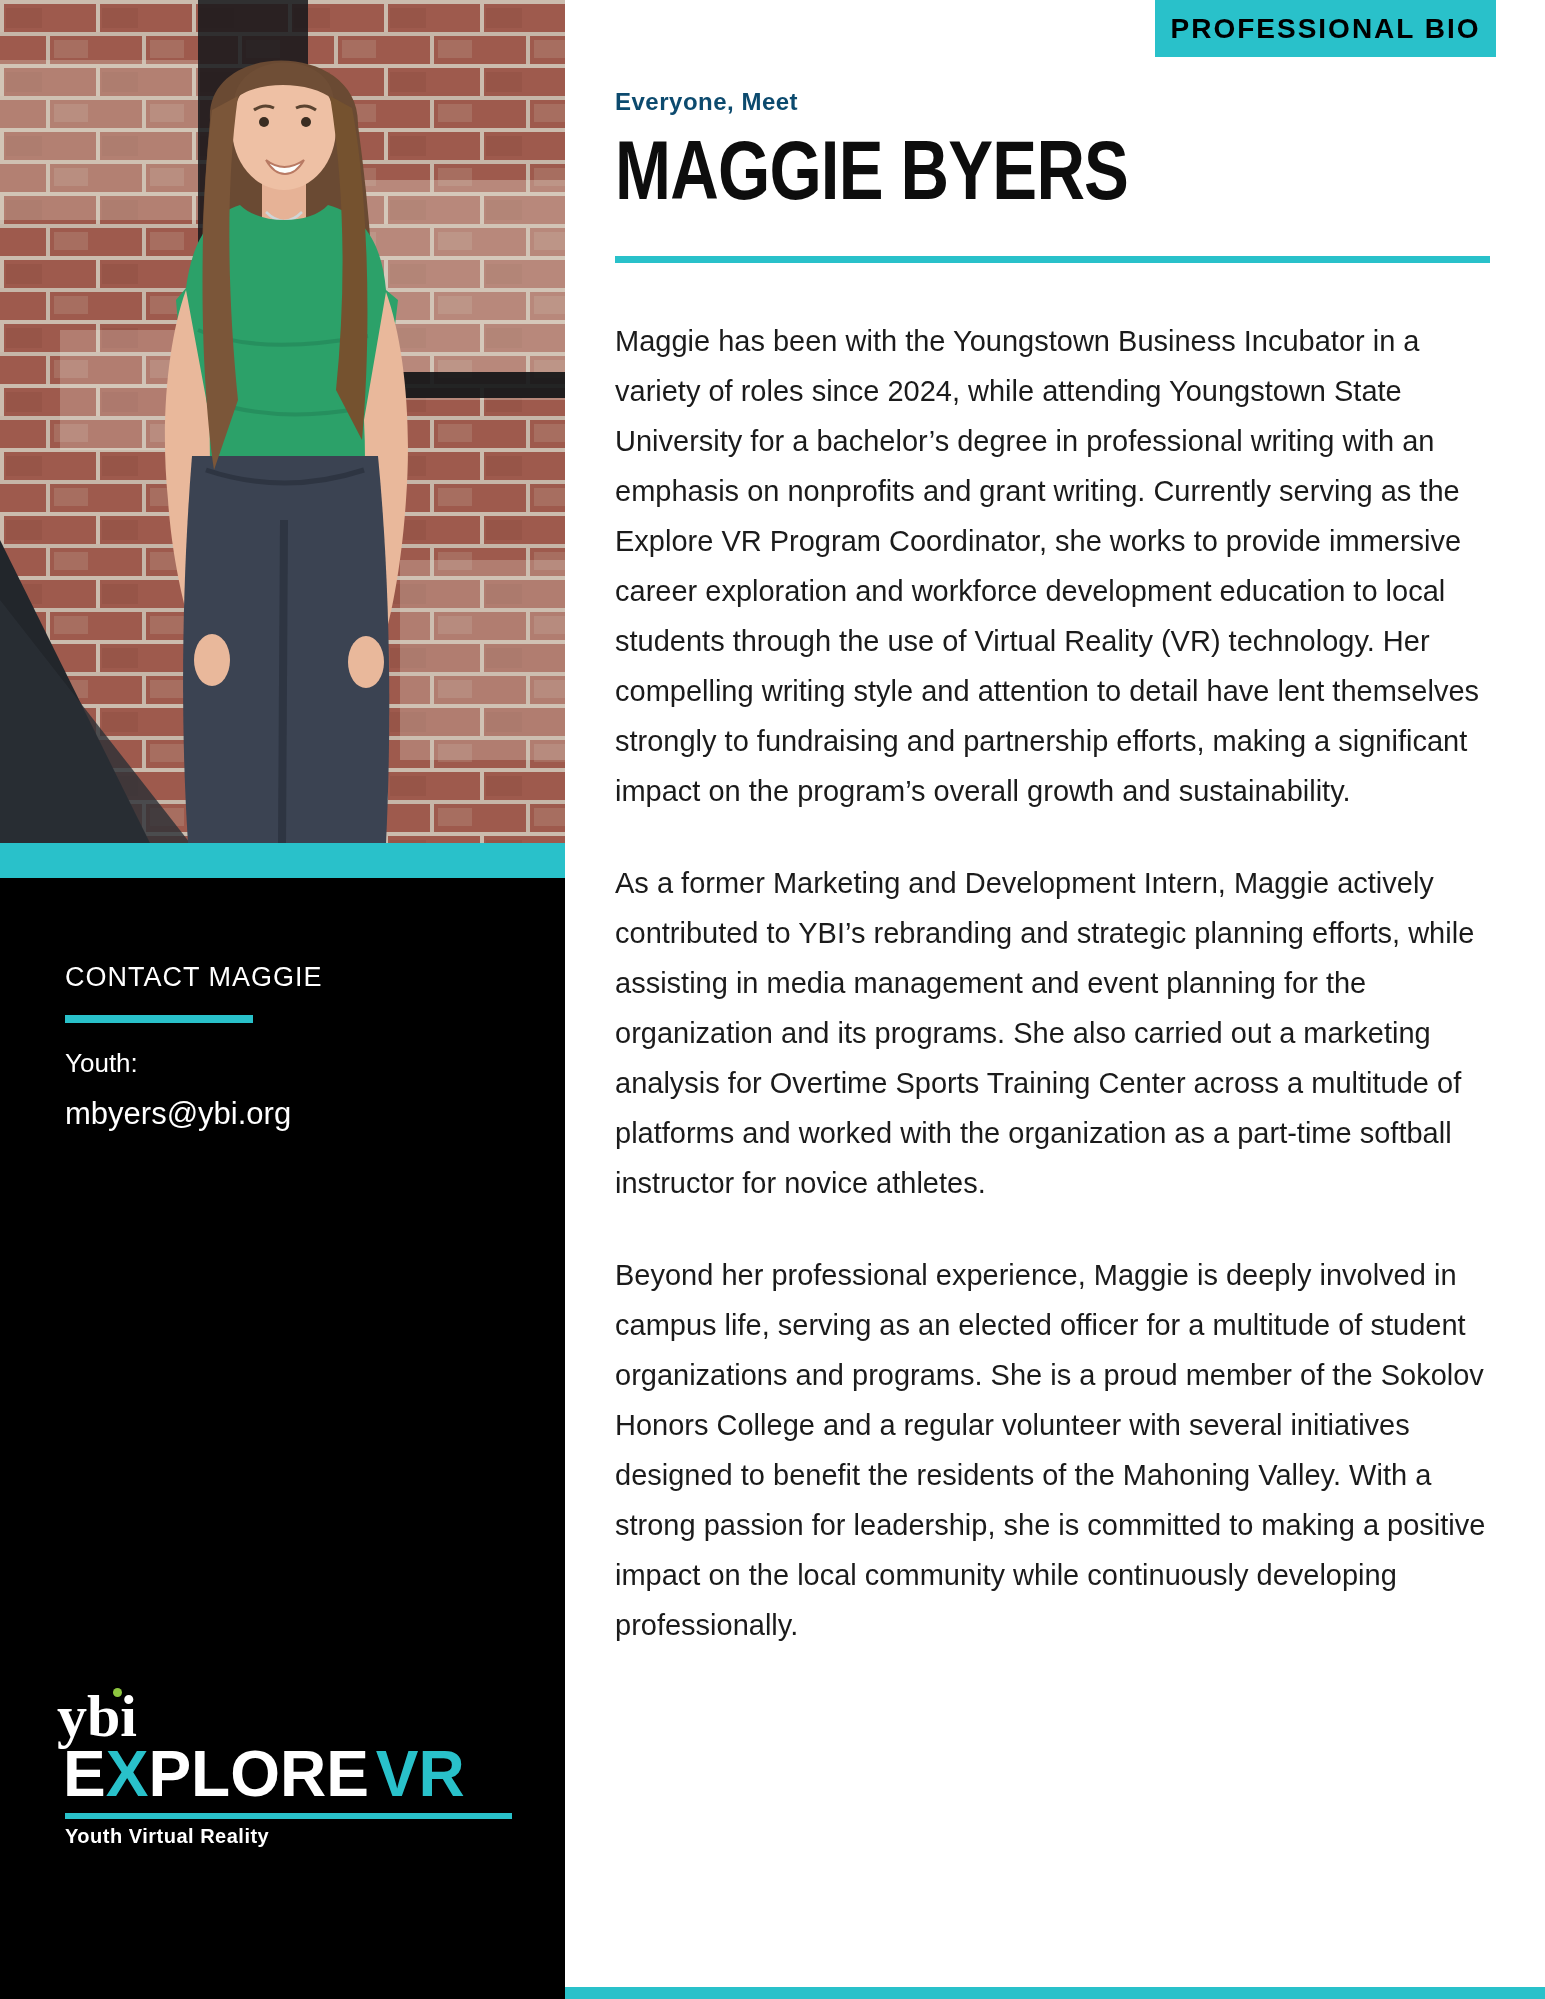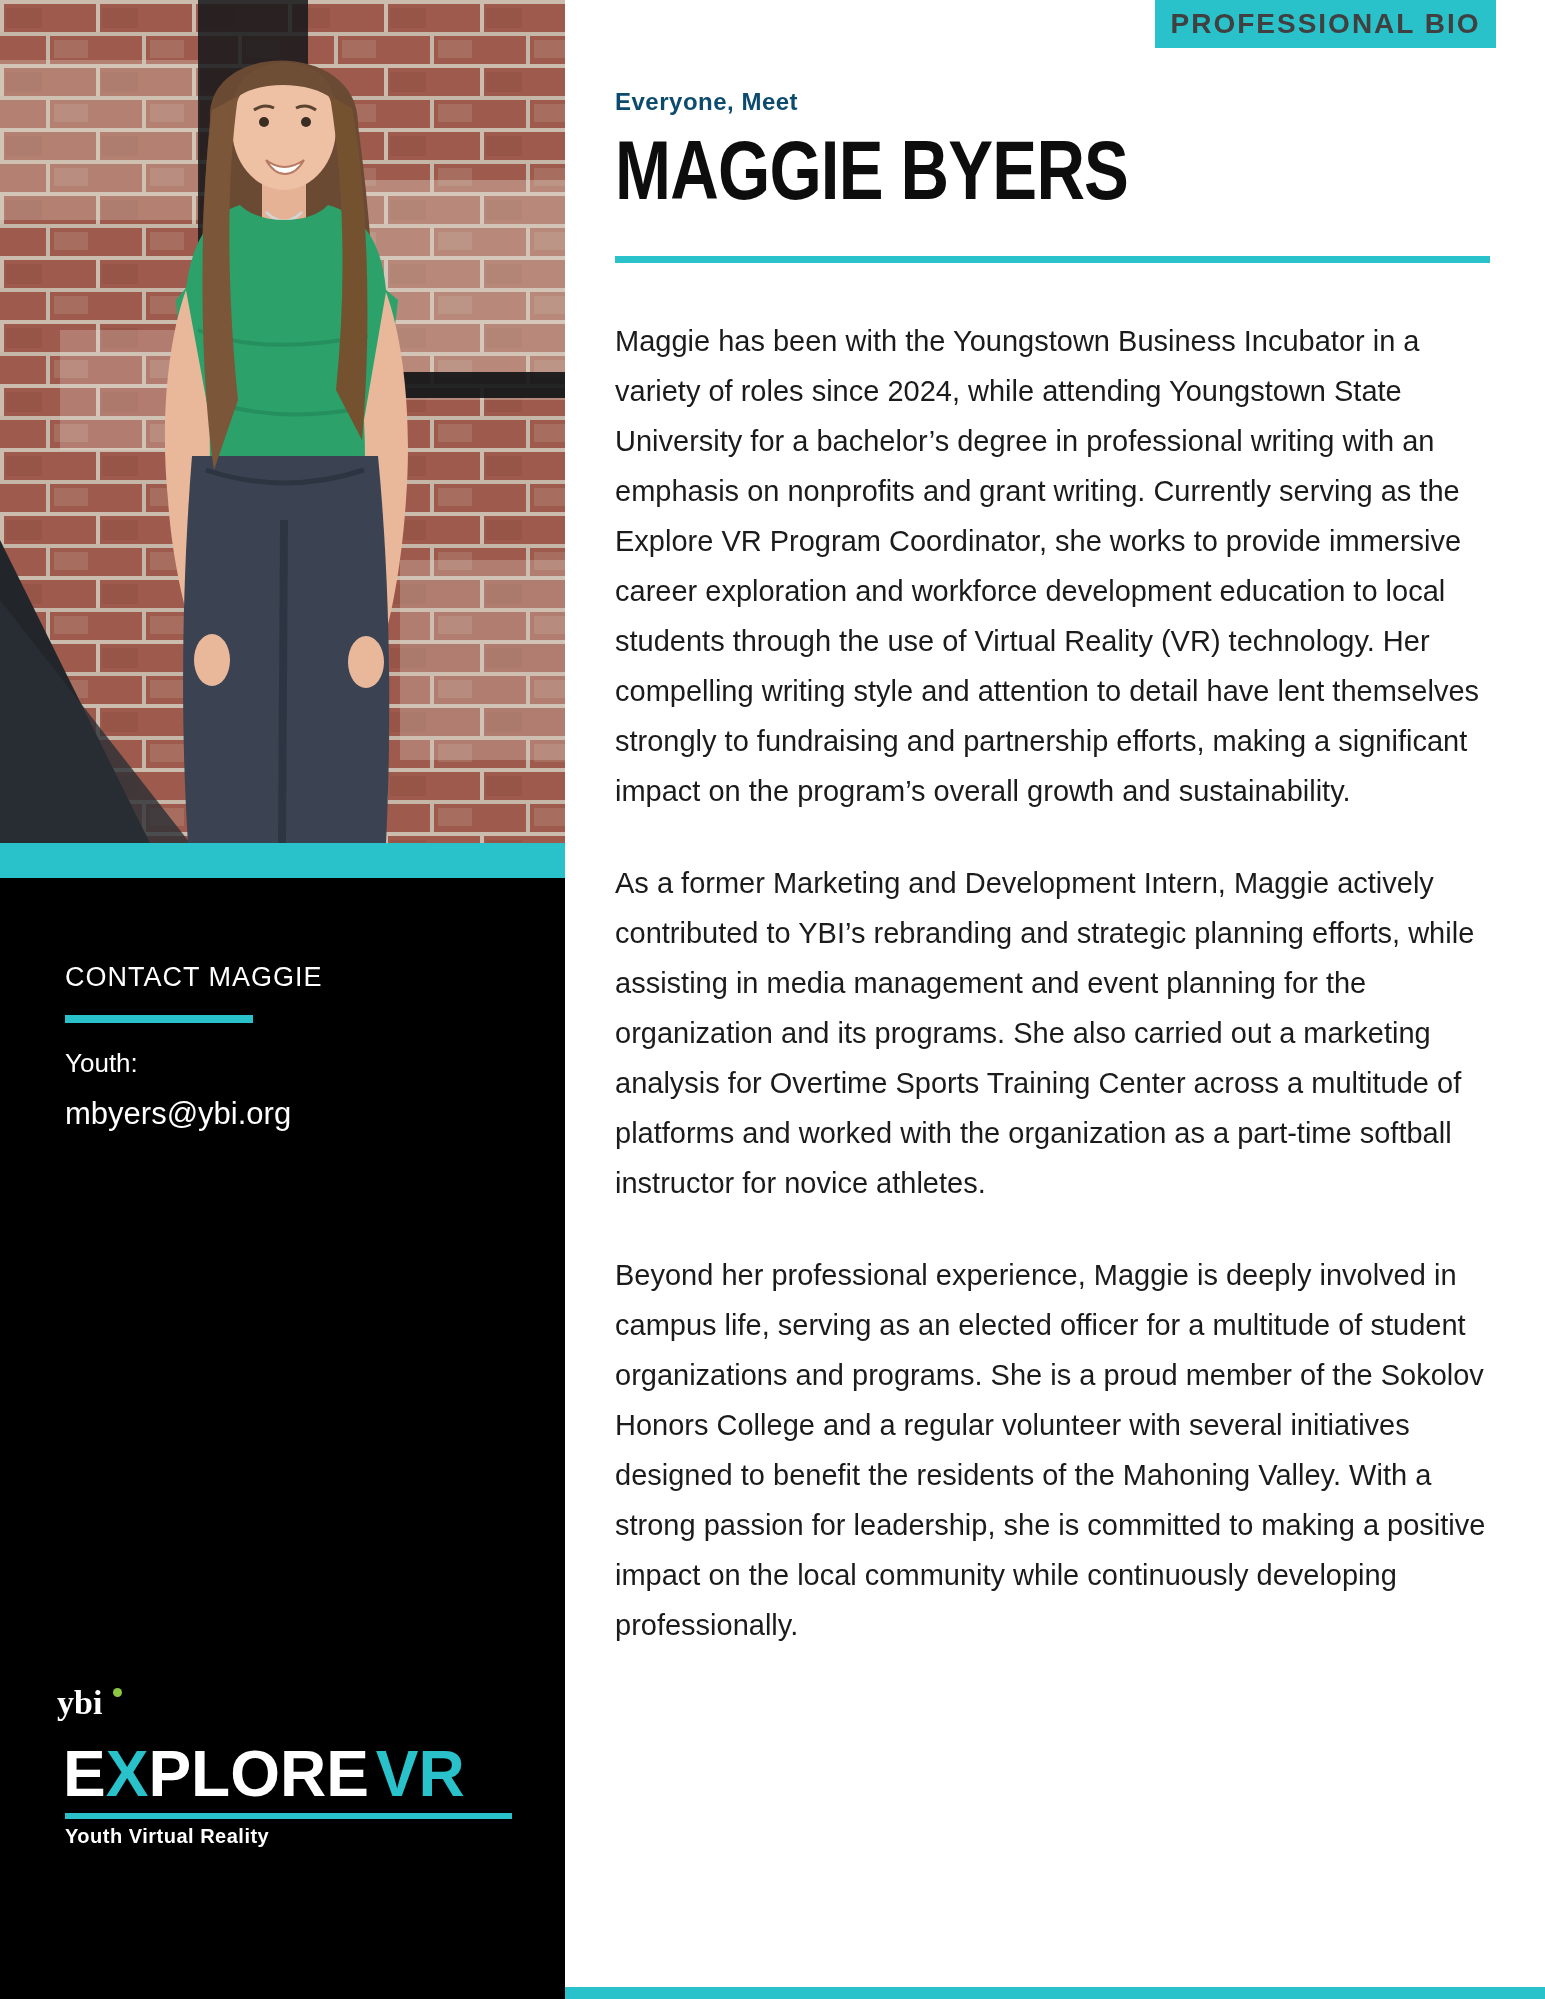--- a/index.html
+++ b/index.html
@@ -10,31 +10,31 @@
   
   .left-col{position:absolute;left:0;top:0;width:565px;height:1500px;}
   .photo{position:absolute;left:0;top:0;width:565px;height:843px;overflow:hidden;background:#a05c50;}
   .photo-stripe{position:absolute;left:0;top:843px;width:565px;height:35px;background:#29C1CA;}
   .panel{position:absolute;left:0;top:878px;width:565px;height:1121px;background:#000000;}
   .contact-heading{position:absolute;left:65px;top:84px;color:#ffffff;font-size:27px;letter-spacing:1px;font-weight:400;}
   .contact-divider{position:absolute;left:65px;top:137px;width:188px;height:8px;background:#29C1CA;}
   .email-label{position:absolute;left:65px;top:170px;color:#ffffff;font-size:26px;}
   .email-value{position:absolute;left:65px;top:218px;color:#ffffff;font-size:31px;}
   .logo{position:absolute;left:0;top:0;width:565px;height:100%;}
-  .logo-brand{position:absolute;left:57px;top:808px;color:#ffffff;font-family:"Liberation Serif", serif;font-weight:bold;font-size:34px;line-height:1;}
+  .logo-brand{position:absolute;left:57px;top:808px;color:#ffffff;font-family:"Liberation Serif", serif;font-weight:bold;font-size:60px;line-height:1;}
   .logo-dot{position:absolute;left:56px;top:2px;width:9px;height:9px;border-radius:50%;background:#8DC63F;}
   .logo-main{position:absolute;left:63px;top:864px;font-weight:bold;font-size:64px;line-height:1;letter-spacing:0px;white-space:nowrap;}
   .logo-white{color:#ffffff;}
   .logo-teal{color:#29C1CA;}
   .logo-vr{margin-left:7px;}
   .logo-underline{position:absolute;left:65px;top:935px;width:447px;height:6px;background:#29C1CA;}
   .logo-tagline{position:absolute;left:65px;top:947px;width:447px;text-align:left;color:#ffffff;font-weight:bold;font-size:20px;letter-spacing:0.5px;}
   
-  .badge{position:absolute;left:1155px;top:0;width:341px;height:48px;background:#29C1CA;
-    display:flex;align-items:center;justify-content:center;color:#404040;font-weight:bold;
+  .badge{position:absolute;left:1155px;top:0;width:341px;height:57px;background:#29C1CA;
+    display:flex;align-items:center;justify-content:center;color:#000000;font-weight:bold;
     font-size:28px;letter-spacing:2px;}
   .right-col{position:absolute;left:615px;top:0;width:875px;}
   .kicker{position:absolute;left:0;top:88px;font-size:24px;font-weight:bold;color:#0c4a6e;letter-spacing:0.5px;}
   .page-title{position:absolute;left:0;top:128px;font-size:84px;font-weight:bold;color:#0d0d0d;
     line-height:1;letter-spacing:-1px;white-space:nowrap;transform:scaleX(0.8);transform-origin:left top;}
   .title-divider{position:absolute;left:0;top:256px;width:875px;height:7px;background:#29C1CA;}
   .bio{position:absolute;left:0;top:316px;width:875px;font-size:29px;line-height:50px;color:#1b1b1b;}
   .bio p{margin:0 0 42px 0;}
   .bottom-bar{position:absolute;left:565px;bottom:0;width:980px;height:12px;background:#29C1CA;}
 </style>

